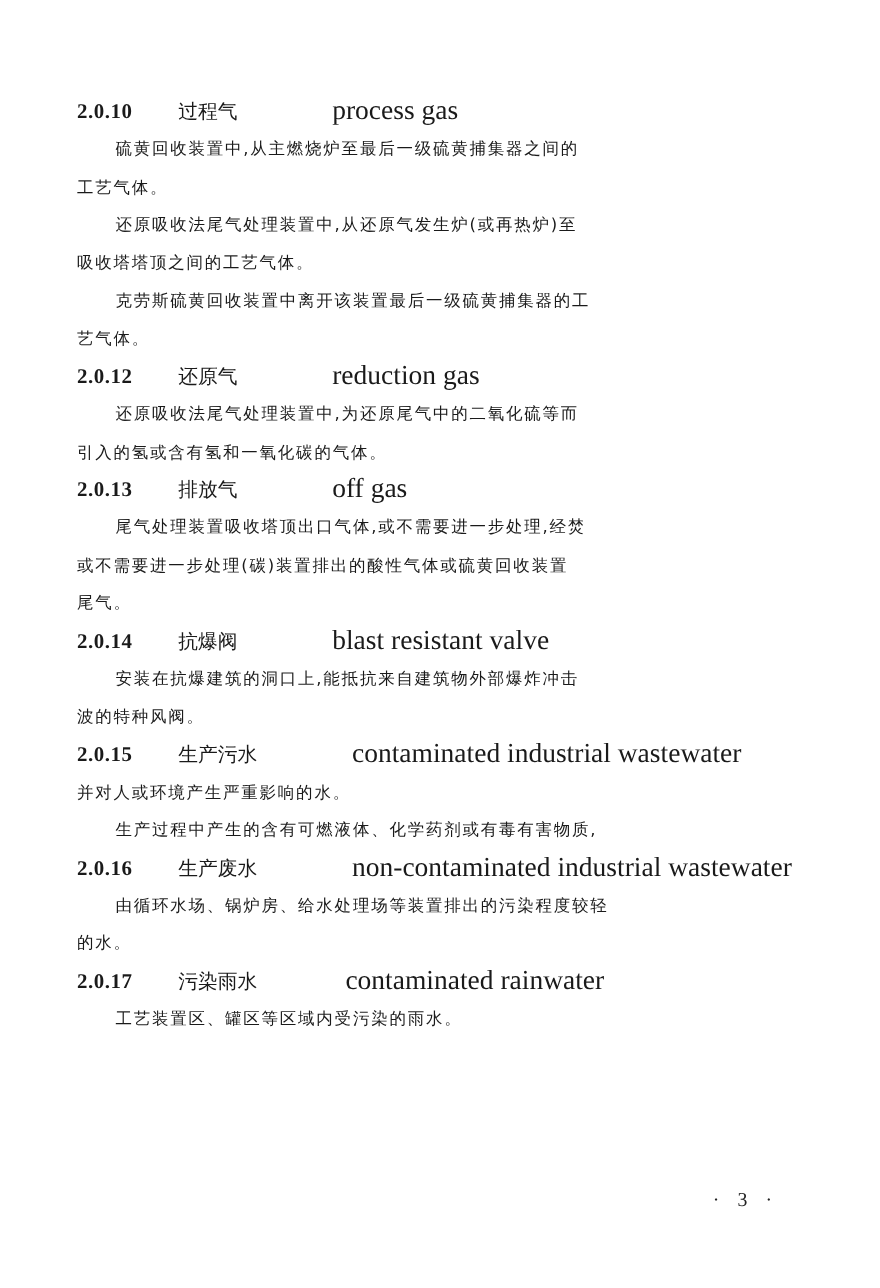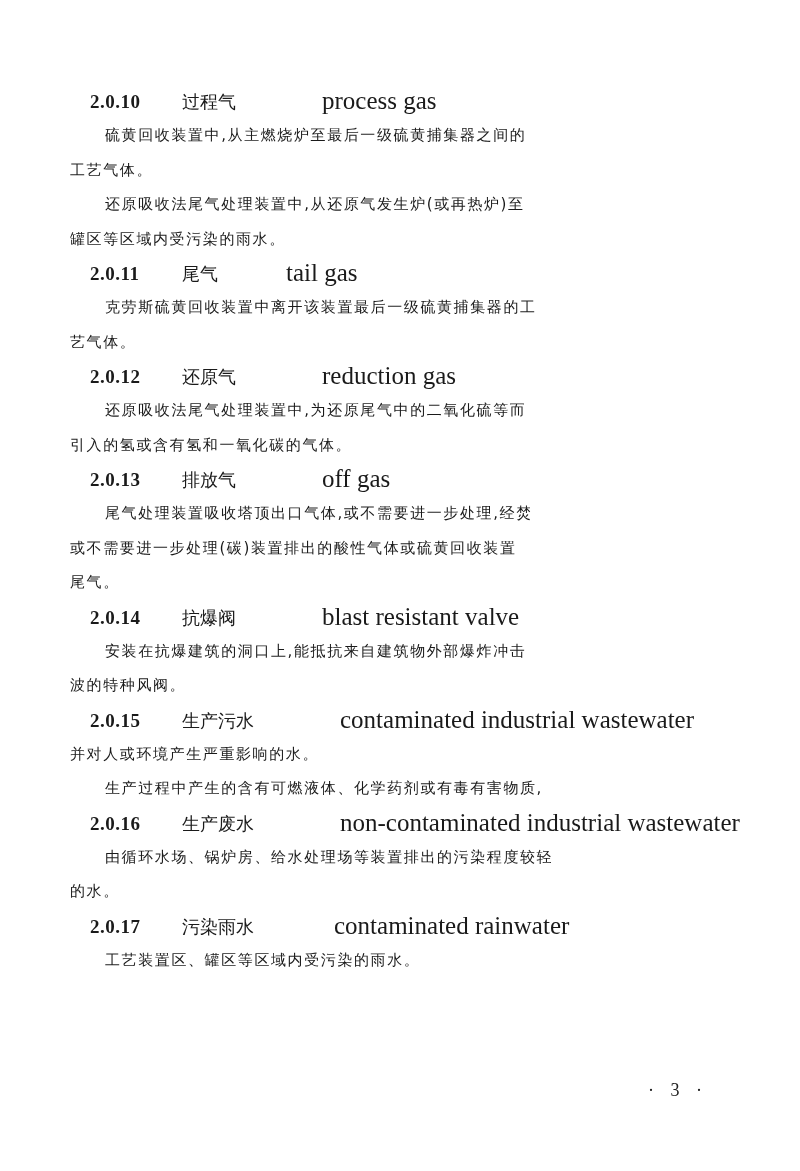--- a/index.html
+++ b/index.html
@@ -20,21 +20,20 @@
       left: 70px;
       top: 84px;
       width: 660px;
     }
     .term-head {
       height: 34px;
       line-height: 34px;
       font-size: 19px;
       white-space: nowrap;
       position: relative;
-      margin-left: 20px;
     }
     .term-num {
       font-family: "Liberation Serif", serif;
       font-weight: bold;
       font-size: 19px;
       display: inline-block;
       width: 92px;
       letter-spacing: 0.5px;
     }
     .term-zh {
@@ -71,24 +70,23 @@
   </style>
 </head>
 <body>
 
 <div class="page" id="page">
     <div>
       <div class="term-head"><span class="term-num">2.0.10</span><span class="term-zh">过程气</span><span class="term-en" style="left: 232px;">process gas</span></div>
       <div class="def-line indent">硫黄回收装置中,从主燃烧炉至最后一级硫黄捕集器之间的</div>
       <div class="def-line">工艺气体。</div>
       <div class="def-line indent">还原吸收法尾气处理装置中,从还原气发生炉(或再热炉)至</div>
-      <div class="def-line">罐区等区域内受污染的雨水。</div>
+      <div class="def-line">吸收塔塔顶之间的工艺气体。</div>
     </div>
     <div>
-      <div class="term-head"><span class="term-num">2.0.11</span><span class="term-zh">尾气</span><span class="term-en" style="left: 196px;">tail gas</span></div>
       <div class="def-line indent">克劳斯硫黄回收装置中离开该装置最后一级硫黄捕集器的工</div>
       <div class="def-line">艺气体。</div>
     </div>
     <div>
       <div class="term-head"><span class="term-num">2.0.12</span><span class="term-zh">还原气</span><span class="term-en" style="left: 232px;">reduction gas</span></div>
       <div class="def-line indent">还原吸收法尾气处理装置中,为还原尾气中的二氧化硫等而</div>
       <div class="def-line">引入的氢或含有氢和一氧化碳的气体。</div>
     </div>
     <div>
       <div class="term-head"><span class="term-num">2.0.13</span><span class="term-zh">排放气</span><span class="term-en" style="left: 232px;">off gas</span></div>

